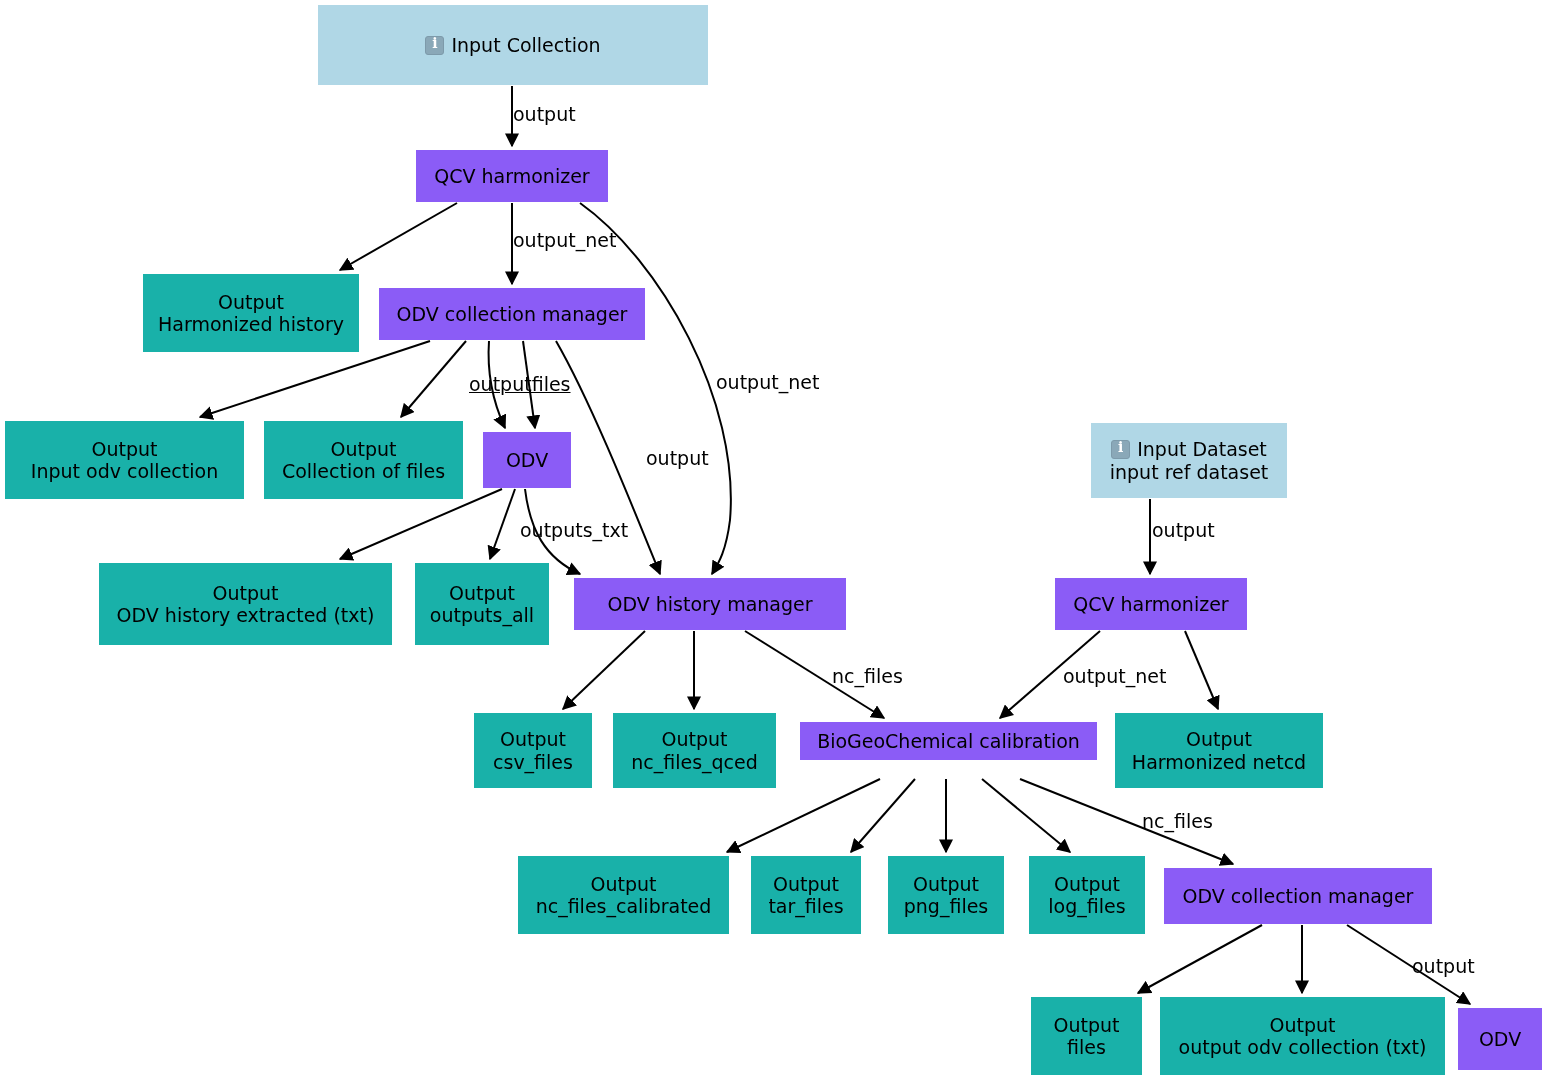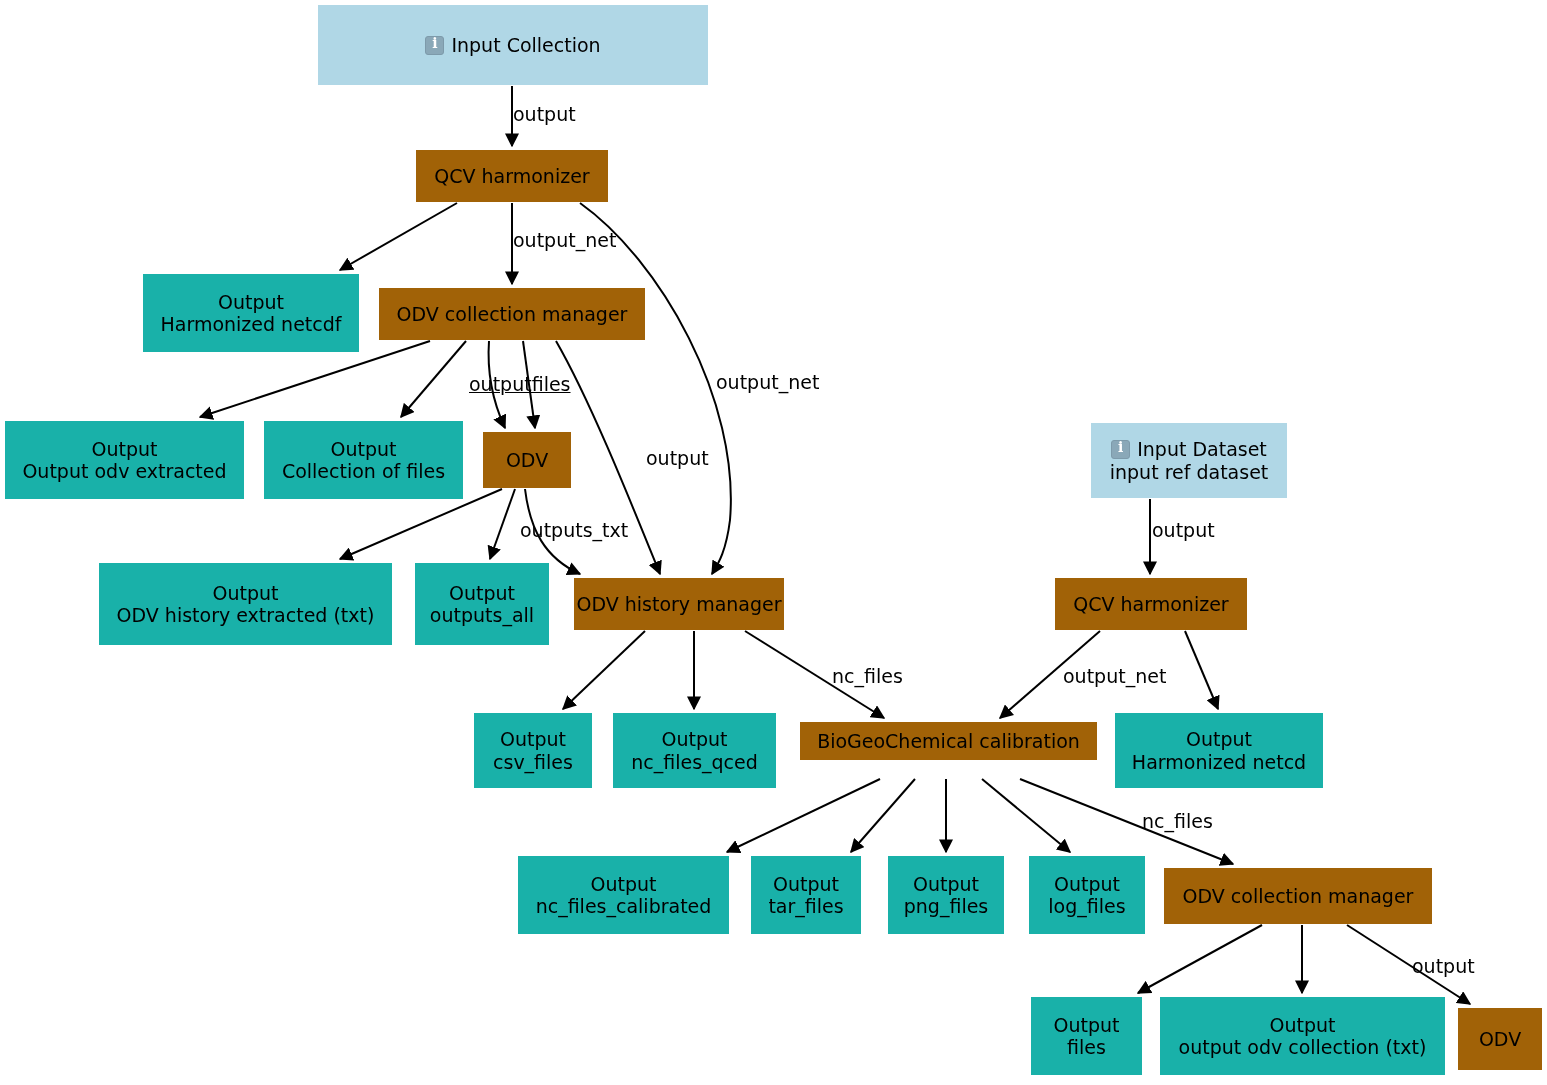--- a/index.html
+++ b/index.html
@@ -33,21 +33,21 @@
     align-items: center;
     justify-content: center;
     text-align: center;
     color: #000000;
     font-size: 19px;
     line-height: 1.18;
     padding: 2px 4px;
     white-space: nowrap;
   }
   .node.input   { background: #b0d7e6; }
-  .node.tool    { background: #a16207; text-align: center; }
+  .node.tool    { background: #8b5cf6; text-align: center; }
   .node.output  { background: #19b1a9; }
 
   .node .line1, .node .line2 {
     display: block;
   }
   .node .hdr {
     display: flex;
     align-items: center;
     justify-content: center;
     gap: 7px;
@@ -151,28 +151,28 @@
         <span class="hdr">
           <span class="info-icon"></span>
           <span>Input Collection</span>
         </span>
       </div>
       <div class="node tool" style="left: 416px; top: 150px; width: 192px; height: 52px;">
         <span class="line1">QCV harmonizer</span>
       </div>
       <div class="node output" style="left: 143px; top: 274px; width: 216px; height: 78px;">
         <span class="line1">Output</span>
-        <span class="line2">Harmonized netcdf</span>
+        <span class="line2">Harmonized history</span>
       </div>
       <div class="node tool" style="left: 379px; top: 288px; width: 266px; height: 52px;">
         <span class="line1">ODV collection manager</span>
       </div>
       <div class="node output" style="left: 5px; top: 421px; width: 239px; height: 78px;">
         <span class="line1">Output</span>
-        <span class="line2">Output odv extracted</span>
+        <span class="line2">Input odv collection</span>
       </div>
       <div class="node output" style="left: 264px; top: 421px; width: 199px; height: 78px;">
         <span class="line1">Output</span>
         <span class="line2">Collection of files</span>
       </div>
       <div class="node tool" style="left: 483px; top: 432px; width: 88px; height: 56px;">
         <span class="line1">ODV</span>
       </div>
       <div class="node input" style="left: 1091px; top: 423px; width: 196px; height: 75px;">
         <span class="hdr">
@@ -182,21 +182,21 @@
         <span class="line2">input ref dataset</span>
       </div>
       <div class="node output" style="left: 99px; top: 563px; width: 293px; height: 82px;">
         <span class="line1">Output</span>
         <span class="line2">ODV history extracted (txt)</span>
       </div>
       <div class="node output" style="left: 415px; top: 563px; width: 134px; height: 82px;">
         <span class="line1">Output</span>
         <span class="line2">outputs_all</span>
       </div>
-      <div class="node tool" style="left: 574px; top: 578px; width: 210px; height: 52px;">
+      <div class="node tool" style="left: 574px; top: 578px; width: 272px; height: 52px;">
         <span class="line1">ODV history manager</span>
       </div>
       <div class="node tool" style="left: 1055px; top: 578px; width: 192px; height: 52px;">
         <span class="line1">QCV harmonizer</span>
       </div>
       <div class="node output" style="left: 474px; top: 713px; width: 118px; height: 75px;">
         <span class="line1">Output</span>
         <span class="line2">csv_files</span>
       </div>
       <div class="node output" style="left: 613px; top: 713px; width: 163px; height: 75px;">

